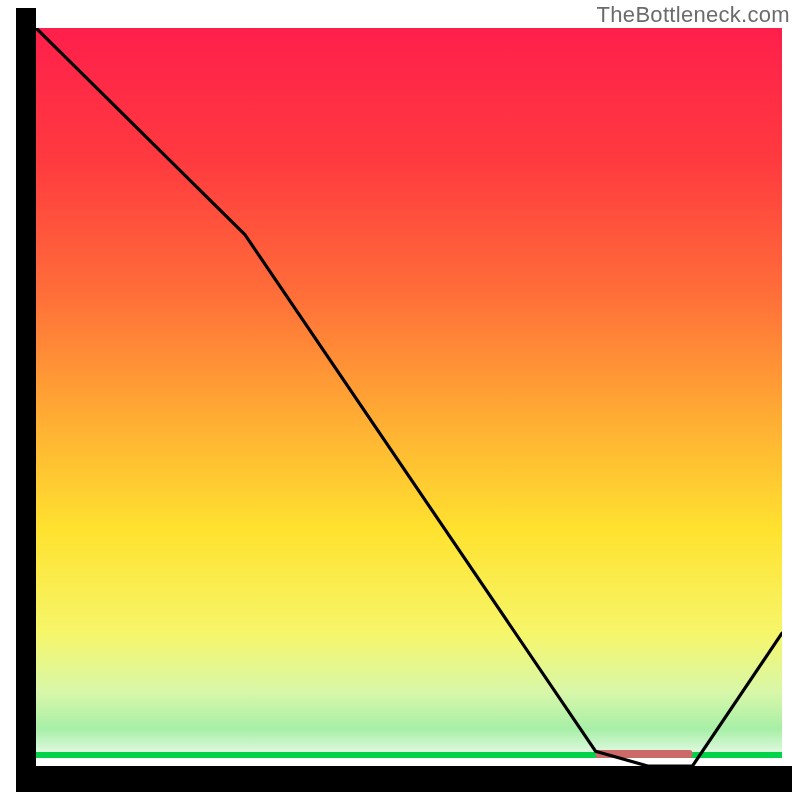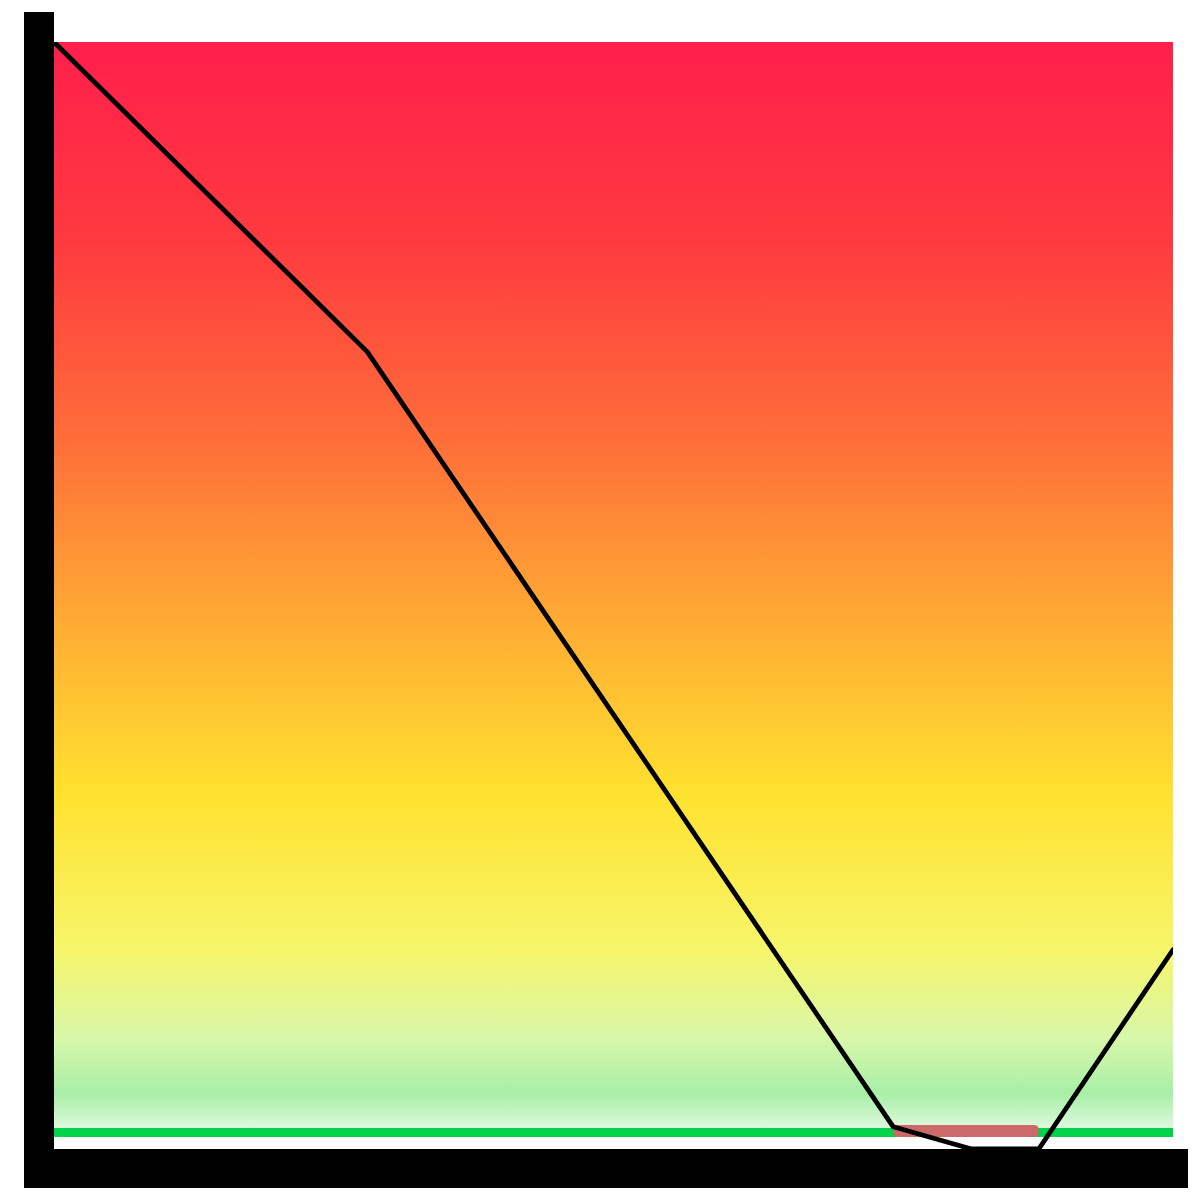--- a/index.html
+++ b/index.html
@@ -27,20 +27,21 @@
   }
   svg {
     display: block;
   }
 </style>
 </head>
 <body>
 
 <div class="stage">
 
+  <div class="watermark">TheBottleneck.com</div>
 
   <svg width="800" height="800" viewBox="0 0 800 800">
     <defs>
       <linearGradient id="bg-grad" x1="0" y1="0" x2="0" y2="1">
 
       <stop offset="0%" stop-color="#ff1f4b"></stop>
           <stop offset="18%" stop-color="#ff3a3f"></stop>
           <stop offset="36%" stop-color="#ff6e39"></stop>
           <stop offset="54%" stop-color="#ffb133"></stop>
           <stop offset="68%" stop-color="#ffe22f"></stop>

